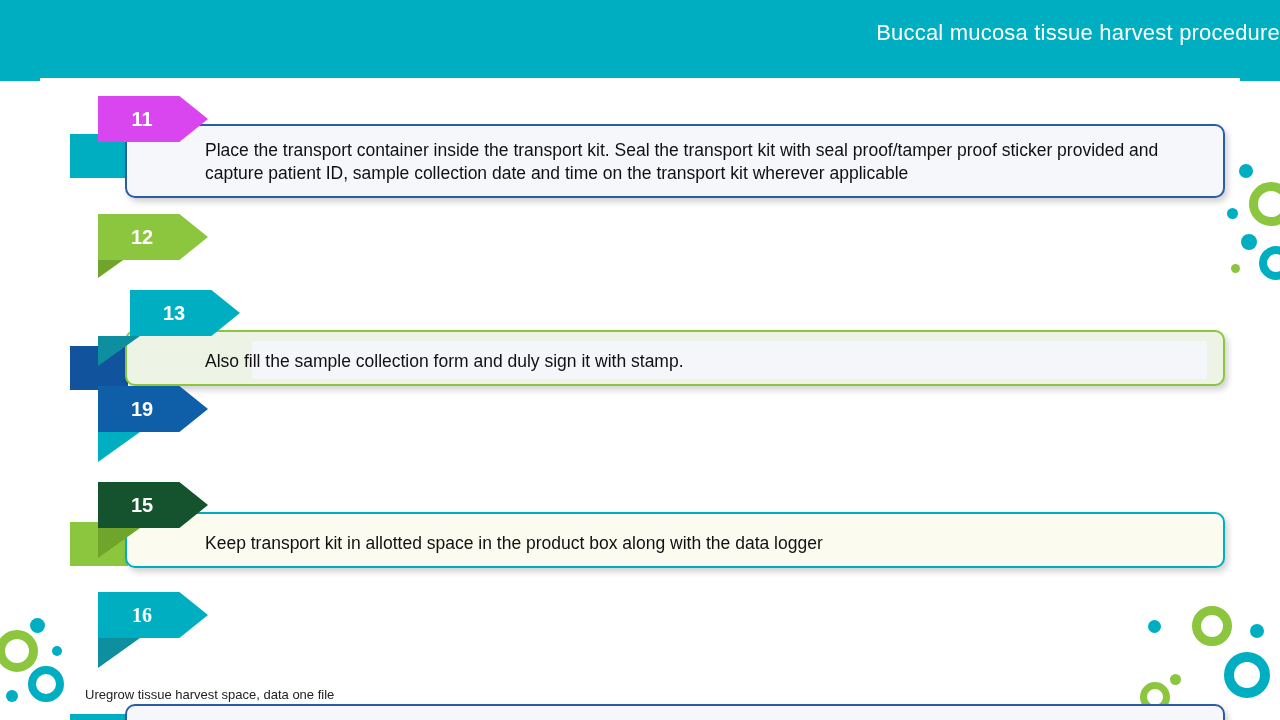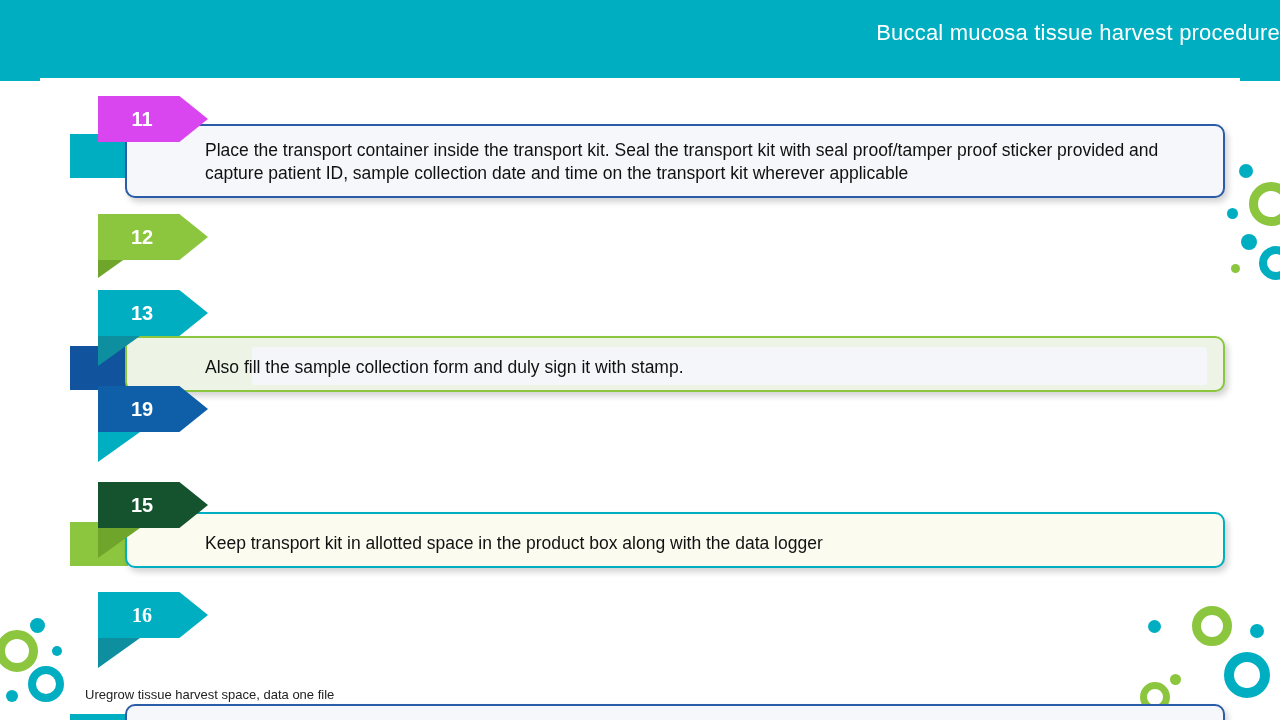--- a/index.html
+++ b/index.html
@@ -171,29 +171,29 @@
         <div class="panel" style="top: 28px; height: 74px; background: rgb(245, 247, 250); border-color: rgb(43, 92, 168);">
           <div class="panel-text" style="position: relative; z-index: 2;">Place the transport container inside the transport kit. Seal the transport kit with seal proof/tamper proof sticker provided and capture patient ID, sample collection date and time on the transport kit wherever applicable</div>
         </div>
       </div>
       <div class="step" style="top: 118px; height: 86px;">
         <div class="fold" style="background: rgb(18, 83, 158); top: 144px;"></div>
         <div class="tag-fold" style="background: rgb(111, 165, 43);"></div>
         <div class="tag" style="background: rgb(140, 198, 62); margin-top: 12px;">
           <span>12</span>
         </div>
-        <div class="panel" style="top: 134px; height: 56px; background: rgb(237, 244, 230); border-color: rgb(140, 198, 62);">
+        <div class="panel" style="top: 128px; height: 56px; background: rgb(237, 244, 230); border-color: rgb(140, 198, 62);">
           <div class="inner-strip"></div>
           <div class="panel-text" style="position: relative; z-index: 2;">Also fill the sample collection form and duly sign it with stamp.</div>
         </div>
       </div>
       <div class="step" style="top: 206px; height: 86px;">
         <div class="fold" style="background: rgb(140, 198, 62); top: 232px;"></div>
         <div class="tag-fold" style="background: rgb(14, 143, 160);"></div>
-        <div class="tag" style="background: rgb(0, 174, 194);">
+        <div class="tag" style="background: rgb(0, 174, 194); margin-left: 32px;">
           <span>13</span>
         </div>
         <div class="panel" style="top: 222px; height: 56px; background: rgb(251, 251, 239); border-color: rgb(0, 174, 194);">
           <div class="panel-text" style="position: relative; z-index: 2;">Keep transport kit in allotted space in the product box along with the data logger</div>
         </div>
       </div>
       <div class="step" style="top: 302px; height: 86px;">
         <div class="fold" style="background: rgb(0, 174, 194); top: 328px;"></div>
         <div class="tag-fold" style="background: rgb(0, 174, 194);"></div>
         <div class="tag" style="background: rgb(14, 95, 168);">

